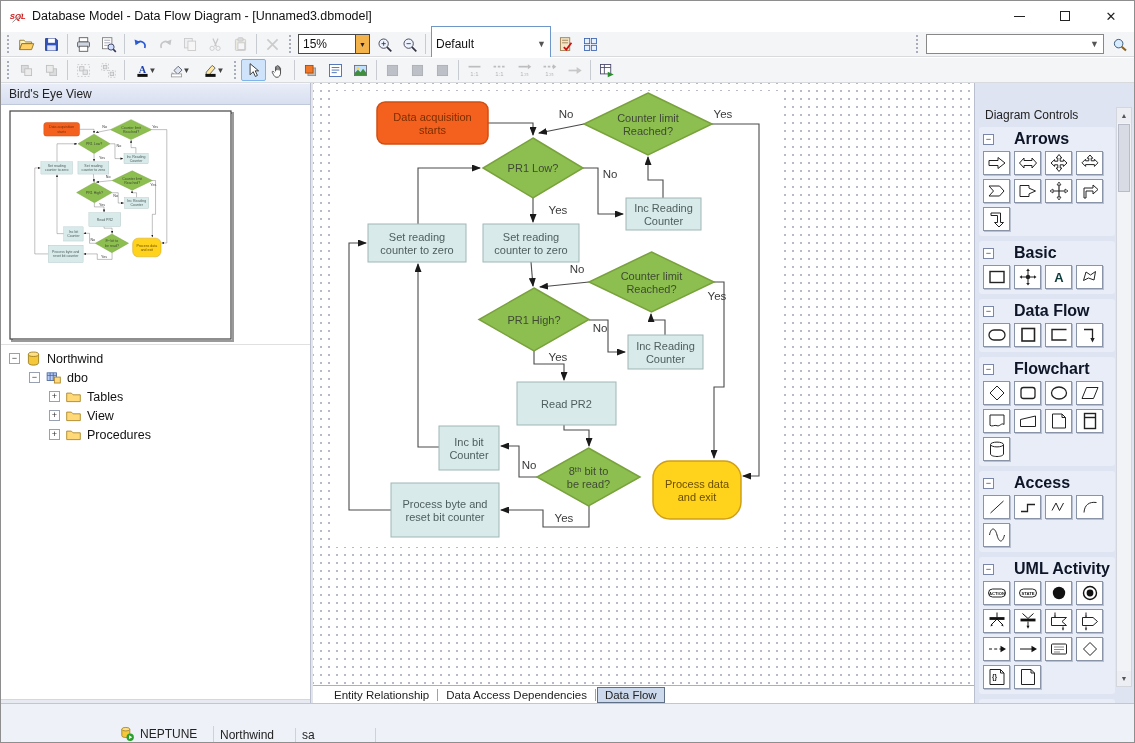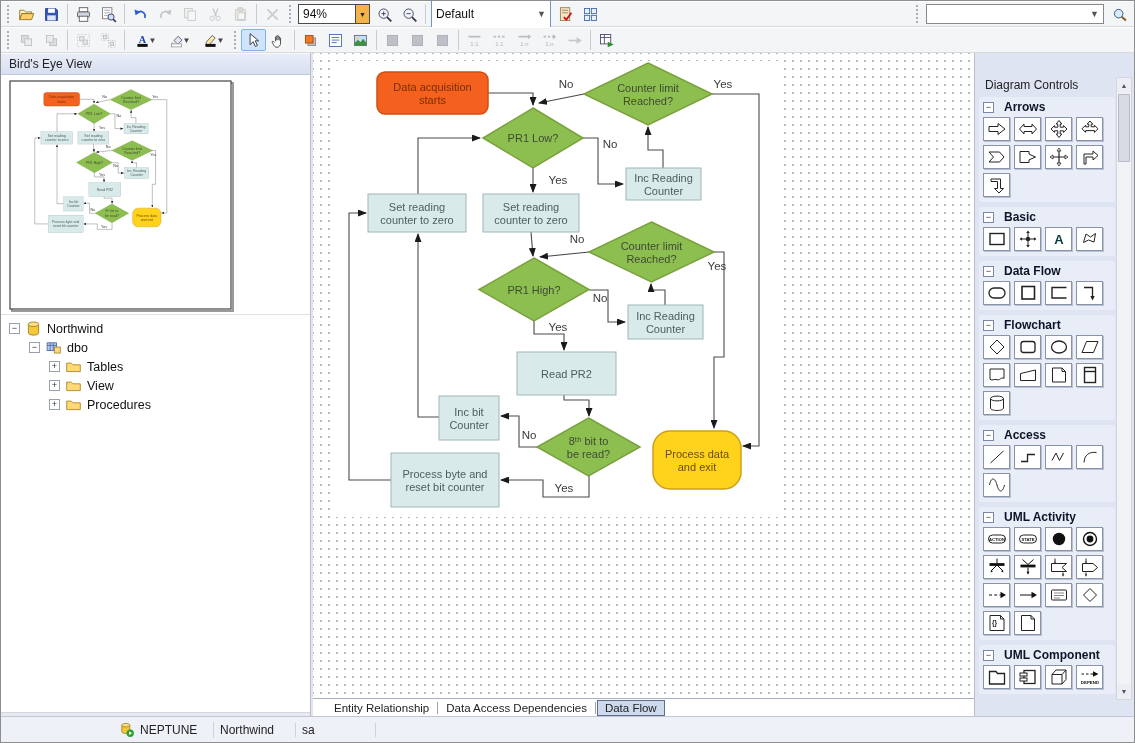--- a/index.html
+++ b/index.html
@@ -56,41 +56,61 @@
   .tab.active{border:1px solid #5f6f85;background:#cdd9ec;}
   .tabsep{width:1px;height:12px;background:#9aa2b2;margin:0 1px;}
   
   .right{width:160px;background:#dfe4f3;border-left:1px solid #b9bfce;position:relative;display:flex;flex-direction:column;}
   .dc-title{padding:25px 0 5px 10px;font-size:12px;color:#222;flex:0 0 auto;}
   .dc-sections{flex:1;overflow:hidden;padding-left:4px;width:140px;}
   .dc-card{background:#e9edf8;border-radius:3px;padding:3px 4px 1px 4px;margin-bottom:5px;}
   .dc-head{display:flex;align-items:center;margin-bottom:3px;}
   .minusbox{width:11px;height:11px;border:1px solid #7a87a8;background:#fff;display:flex;align-items:center;justify-content:center;
     font-size:9px;line-height:9px;color:#333;}
-  .dc-label{font-weight:bold;font-size:12px;color:#0d1526;margin-left:10px;}
+  .dc-label{font-weight:bold;font-size:16px;color:#0d1526;margin-left:20px;}
   .dc-grid{display:flex;flex-wrap:wrap;}
   .tile{width:27px;height:24px;background:#fff;border:1px solid #8a94a8;box-shadow:1px 1px 0 #b9c0d0;margin:0 4px 4px 0;
     display:flex;align-items:center;justify-content:center;}
   .tile .ic{width:20px;height:20px;}
   .vscroll{position:absolute;right:2px;top:24px;bottom:16px;width:16px;background:#f2f3f7;border:1px solid #d4d6de;}
   .varrow{height:15px;display:flex;align-items:center;justify-content:center;font-size:7px;color:#555;background:#eceef4;}
   .varrow.down{position:absolute;bottom:0;left:0;right:0;}
   .vthumb{position:absolute;top:16px;left:1px;right:1px;height:68px;background:#d8dbe4;border:1px solid #b8bcc8;}
   
-  .statusbar{height:26px;background:#eef1f8;border-top:1px solid #c0c6d4;display:flex;align-items:center;flex:0 0 auto;}
+  .statusbar{height:39px;background:#eef1f8;border-top:1px solid #c0c6d4;display:flex;align-items:flex-end;flex:0 0 auto;}
   .seg{border-right:1px solid #ccd1de;display:flex;align-items:center;padding:0 6px;font-size:12px;color:#222;}
   .seg .ic{width:16px;height:16px;margin-right:5px;}
   .grip-corner{margin-left:auto;width:16px;background-image:radial-gradient(#a9adbb 36%,transparent 40%);background-size:4px 4px;background-position:1px 3px;}
   .ic{display:block;}
 </style>
 </head>
 <body>
 
 <div class="window">
 
+  <div class="titlebar">
+    <span id="app-icon">
+        <svg class="ic" viewBox="0 0 20 20">
+          <text x="1" y="13" font-size="9" font-weight="bold" font-style="italic" fill="#cc1111">SQL</text>
+          <path d="M4 17L16 6" stroke="#888" fill="none"></path>
+        </svg>
+      </span>
+    <span class="title-text">Database Model - Data Flow Diagram  - [Unnamed3.dbmodel]</span>
+    <div class="win-controls">
+      <div class="wbtn">
+          <span class="min-glyph"></span>
+        </div>
+      <div class="wbtn">
+          <span class="max-glyph"></span>
+        </div>
+      <div class="wbtn">
+          <span>✕</span>
+        </div>
+    </div>
+  </div>
 
 
   <div class="toolbar" id="toolbar-main">
       <div class="tgrip"></div>
       <div class="tbtn">
         <svg class="ic" viewBox="0 0 20 20">
           <path d="M2 16V5h5l2 2h7v2H4.5L2 16z" fill="#fff3c4" stroke="#8a6d1d"></path>
           <path d="M2 16l2.5-7h14L16 16z" fill="#ffd066" stroke="#8a6d1d"></path>
         </svg>
       </div>
@@ -151,21 +171,21 @@
         </svg>
       </div>
       <div class="tsep"></div>
       <div class="tbtn disabled">
         <svg class="ic" viewBox="0 0 20 20">
           <path d="M4 4l12 12M16 4L4 16" stroke="#b0b0b0" stroke-width="2" fill="none"></path>
         </svg>
       </div>
       <div class="tgrip"></div>
       <div class="zoombox">
-        <div class="zoomfield">94%</div>
+        <div class="zoomfield">15%</div>
         <div class="zoomdrop">
           <span>▼</span>
         </div>
       </div>
       <div class="tbtn">
         <svg class="ic" viewBox="0 0 20 20">
           <circle cx="9" cy="9" r="5.5" fill="#eef4ff" stroke="#334"></circle>
           <path d="M13 13l5 5" stroke="#334" stroke-width="2" fill="none"></path>
           <path d="M9 6.5v5M6.5 9h5" stroke="#334" fill="none"></path>
         </svg>

